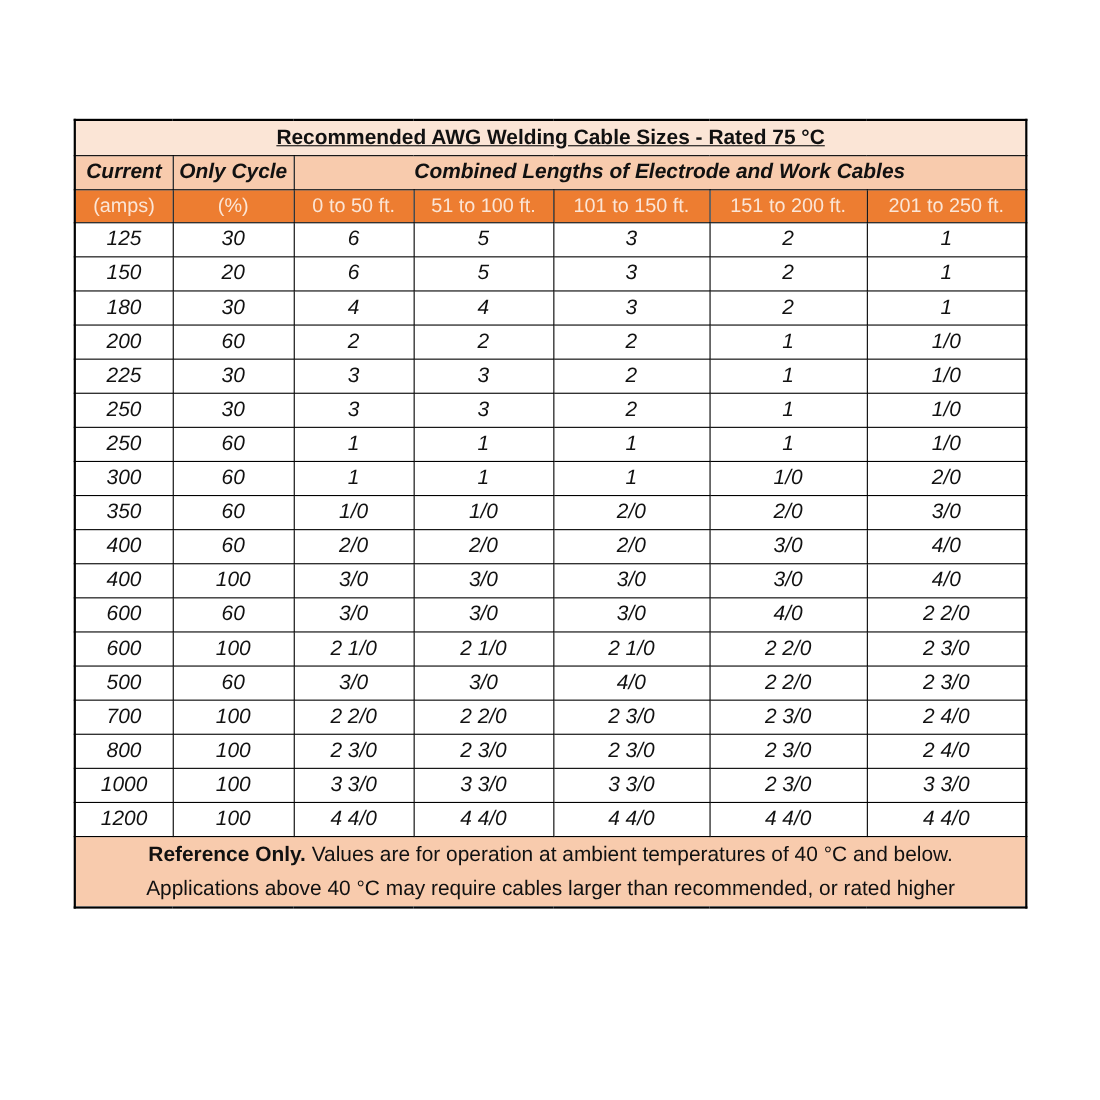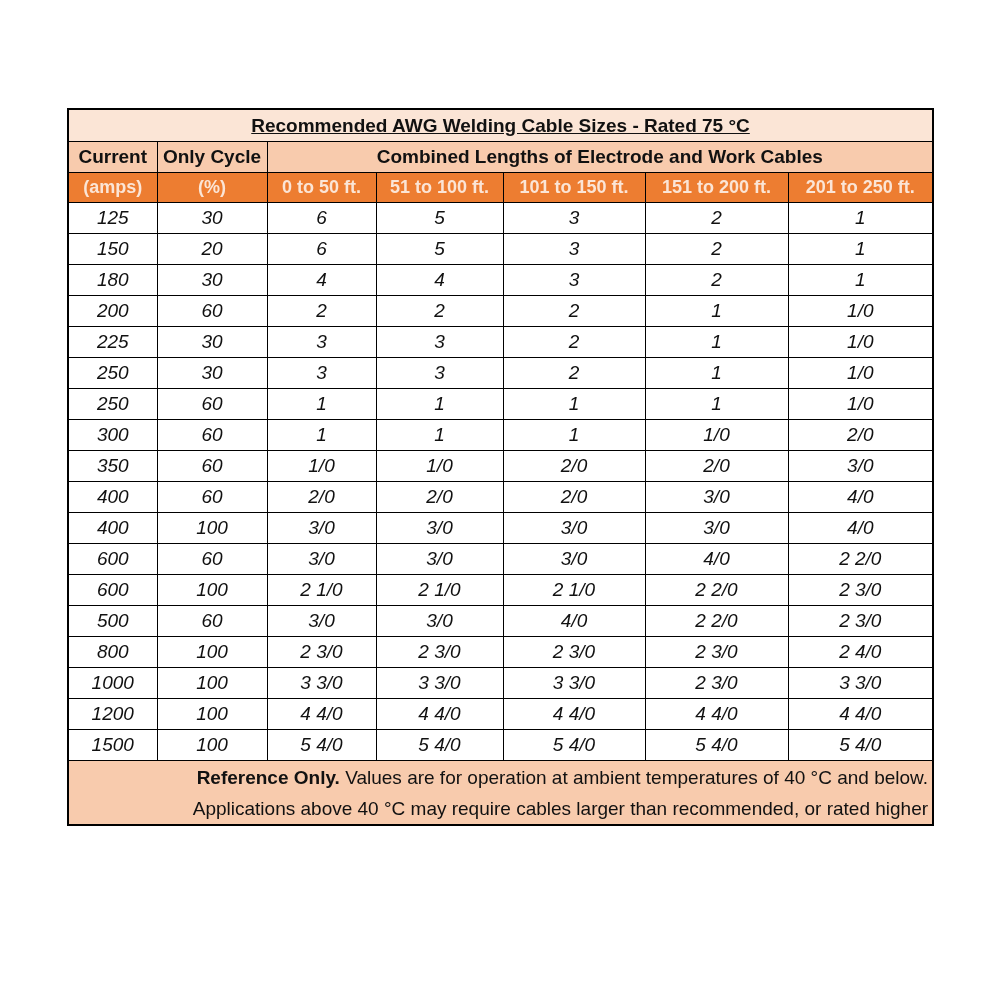--- a/index.html
+++ b/index.html
@@ -35,37 +35,38 @@
     background: var(--title-bg);
     font-size: 19px;
     font-weight: bold;
     text-decoration: underline;
   }
   tr.group-row th {
     height: 30px;
     background: var(--subheader-bg);
     font-size: 19px;
     font-weight: bold;
+    font-style: italic;
   }
   tr.unit-row th {
     height: 29px;
     background: var(--unit-header-bg);
     color: var(--unit-header-text);
     font-size: 18px;
-    font-weight: bold;
+    font-weight: normal;
   }
   tbody tr { height: 31px; font-style: italic; }
   tbody td {
     font-size: 19px;
     background: #ffffff;
   }
   tr.footnote-row td {
     height: 63px;
     background: var(--footnote-bg);
-    text-align: right;
+    text-align: center;
     padding: 0 4px;
     font-size: 19px;
     line-height: 31px;
     white-space: normal;
   }
   .bold-lead { font-weight: bold; }
 </style>
 </head>
 <body>
 
@@ -220,20 +221,29 @@
         <tr>
           <td>500</td>
           <td>60</td>
           <td>3/0</td>
           <td>3/0</td>
           <td>4/0</td>
           <td>2 2/0</td>
           <td>2 3/0</td>
         </tr>
         <tr>
+          <td>700</td>
+          <td>100</td>
+          <td>2 2/0</td>
+          <td>2 2/0</td>
+          <td>2 3/0</td>
+          <td>2 3/0</td>
+          <td>2 4/0</td>
+        </tr>
+        <tr>
           <td>800</td>
           <td>100</td>
           <td>2 3/0</td>
           <td>2 3/0</td>
           <td>2 3/0</td>
           <td>2 3/0</td>
           <td>2 4/0</td>
         </tr>
         <tr>
           <td>1000</td>
@@ -245,29 +255,20 @@
           <td>3 3/0</td>
         </tr>
         <tr>
           <td>1200</td>
           <td>100</td>
           <td>4 4/0</td>
           <td>4 4/0</td>
           <td>4 4/0</td>
           <td>4 4/0</td>
           <td>4 4/0</td>
-        </tr>
-        <tr>
-          <td>1500</td>
-          <td>100</td>
-          <td>5 4/0</td>
-          <td>5 4/0</td>
-          <td>5 4/0</td>
-          <td>5 4/0</td>
-          <td>5 4/0</td>
         </tr>
       </tbody>
     <tfoot>
       <tr class="footnote-row">
         <td colspan="7">
           <span class="bold-lead">Reference Only.</span><span> Values are for operation at ambient temperatures of 40 °C and below.</span><br>
           <span>Applications above 40 °C may require cables larger than recommended, or rated higher</span>
         </td>
       </tr>
     </tfoot>

